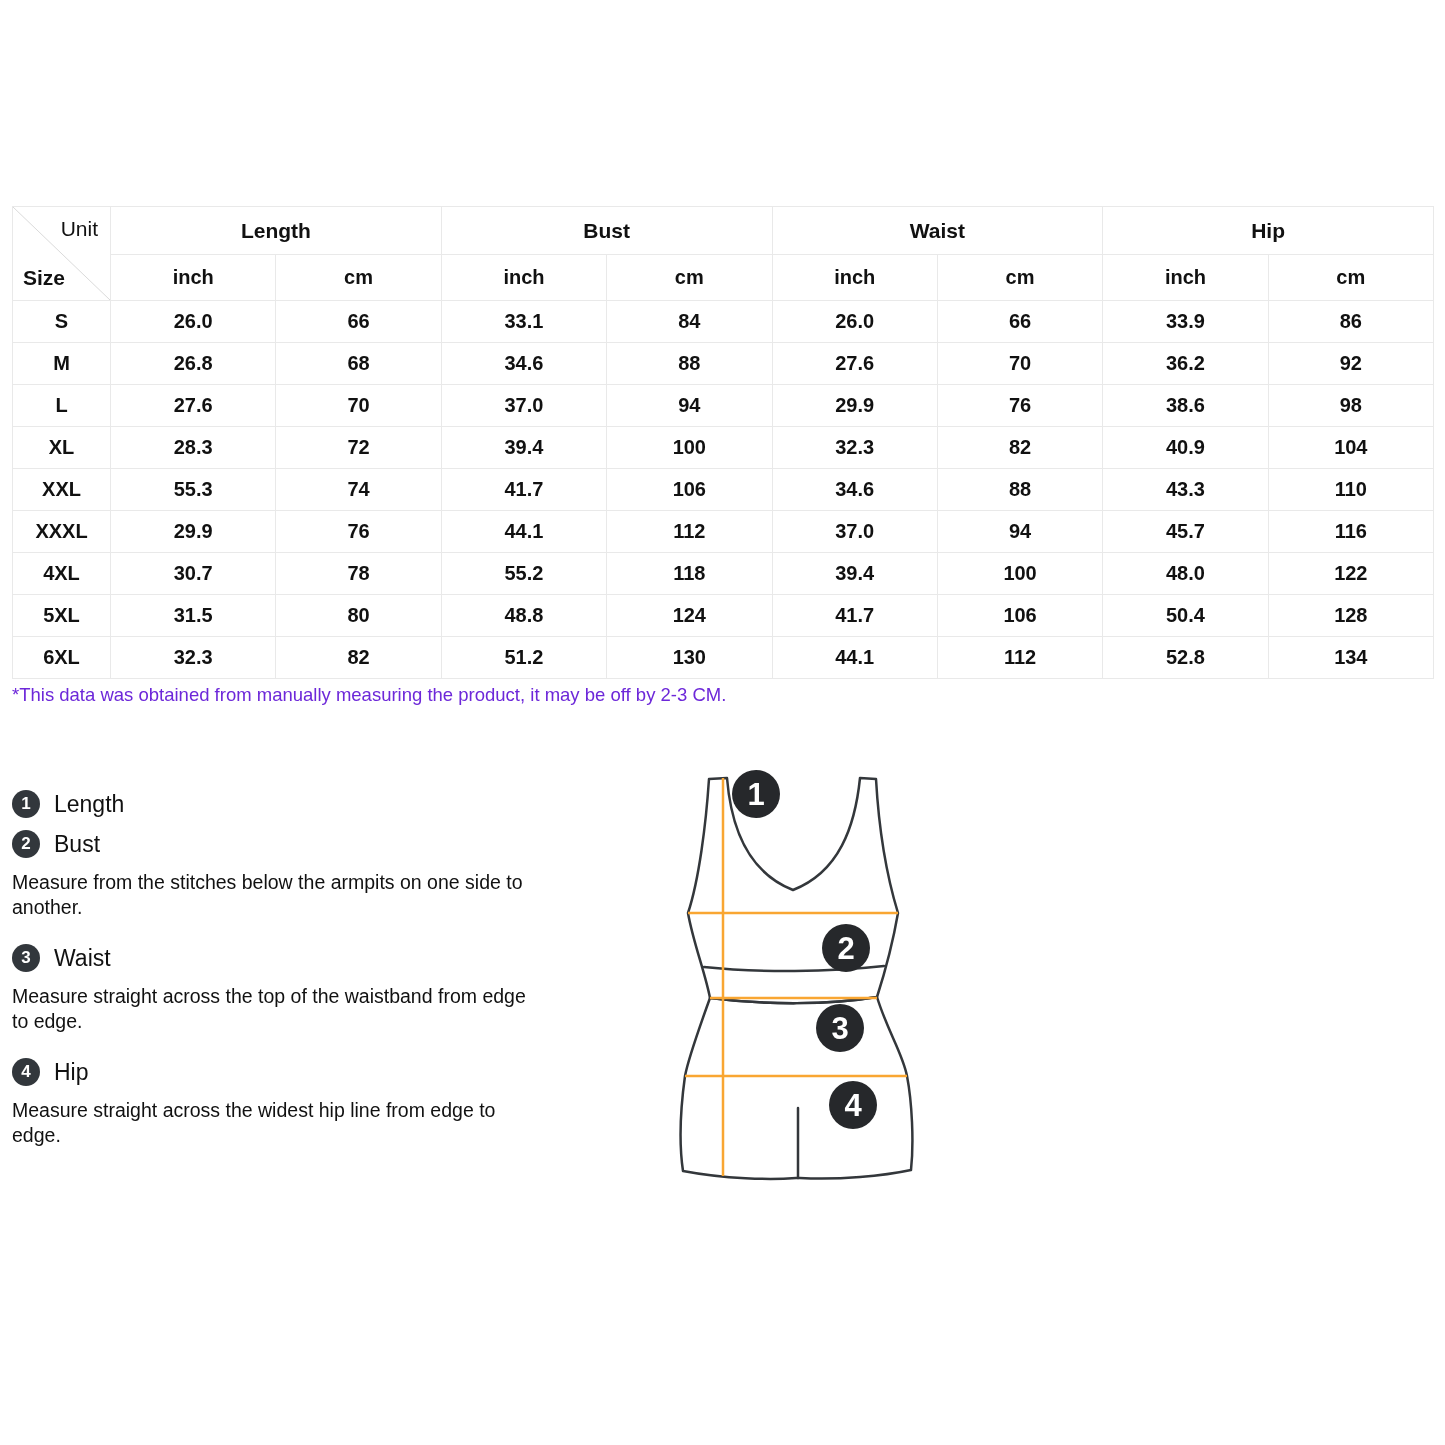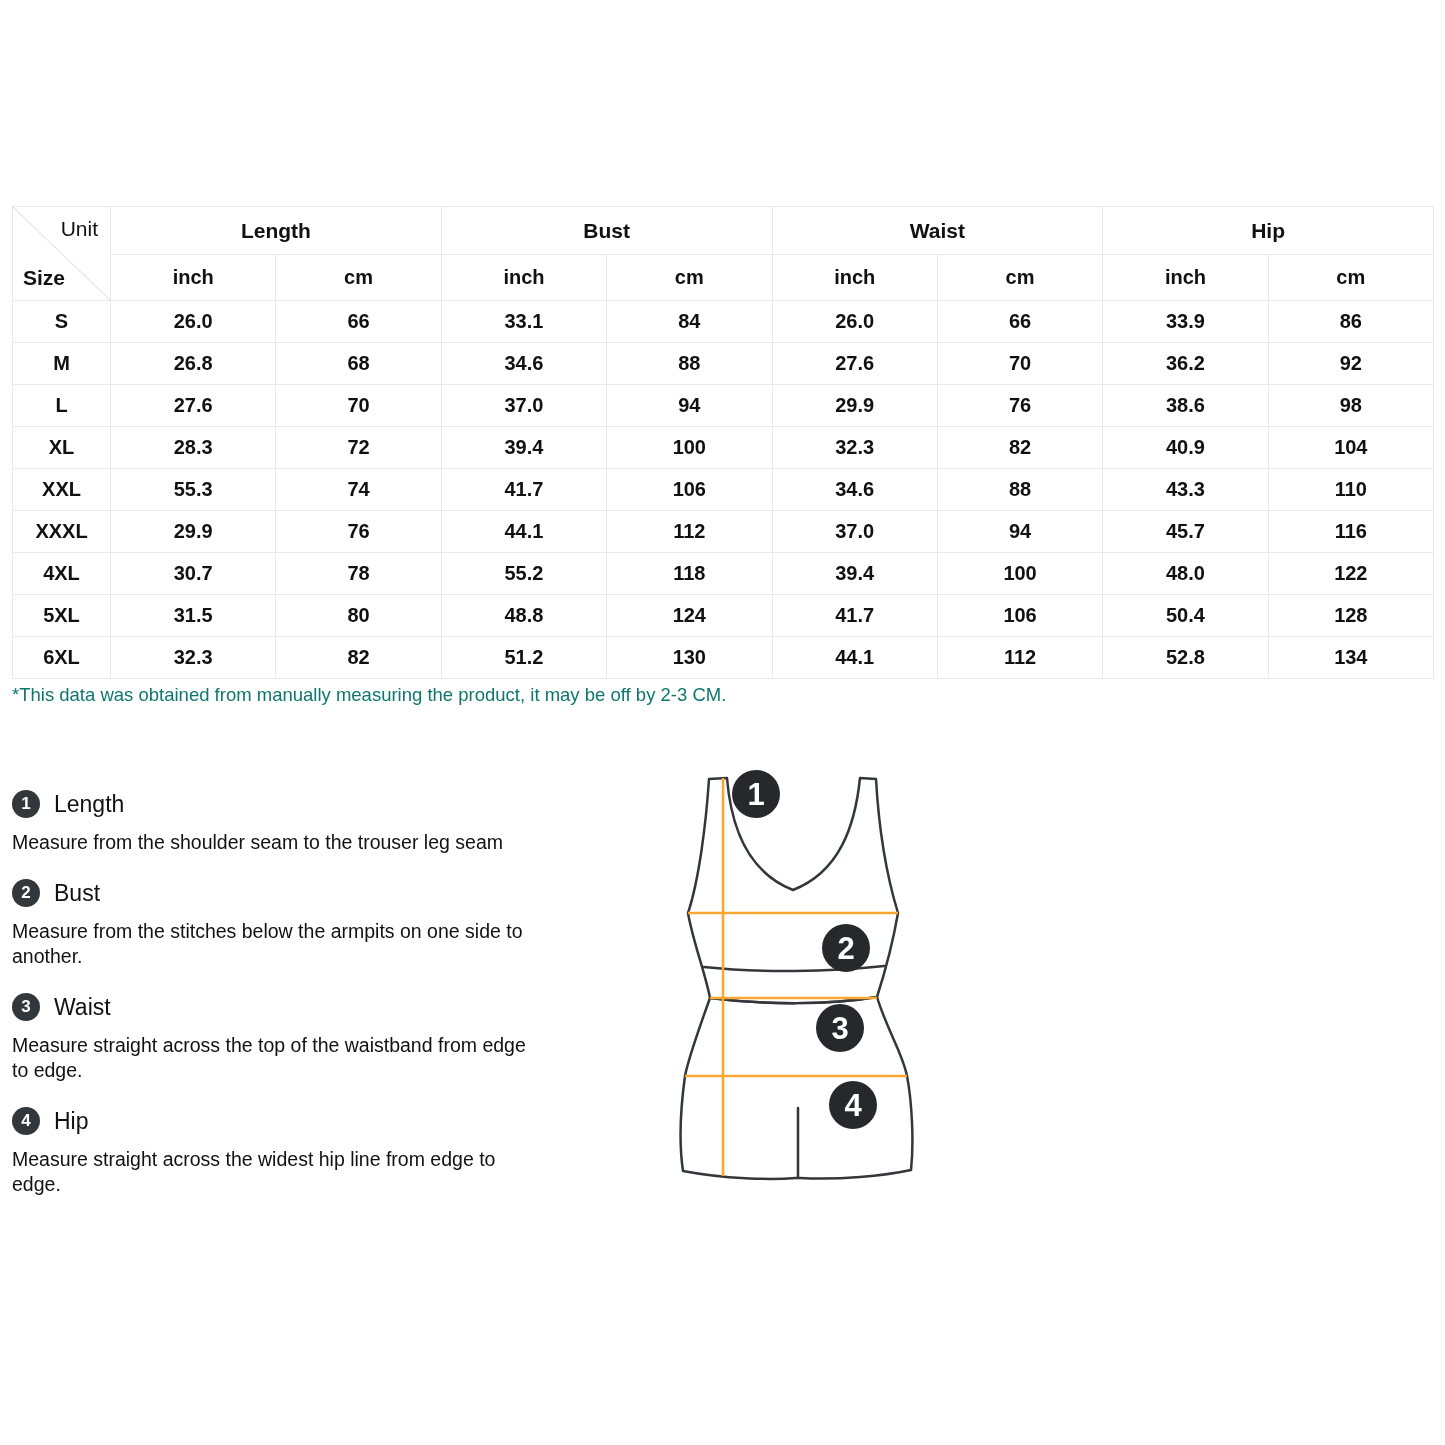--- a/index.html
+++ b/index.html
@@ -18,21 +18,21 @@
   tr.group-row th{height:47px;font-size:21px;font-weight:700;}
   tr.unit-row th{height:45px;font-size:20px;font-weight:700;}
   table.size-table tbody td{height:41px;font-size:20px;font-weight:700;}
 
   td.corner{position:relative;padding:0;}
   .corner-diag{position:absolute;left:0;top:0;width:100%;height:100%;display:block;}
   .corner-unit{position:absolute;top:10px;right:12px;font-size:21px;font-weight:400;}
   .corner-size{position:absolute;bottom:10px;left:10px;font-size:21px;font-weight:700;}
 
   .footnote{
-    position:absolute;left:12px;top:684px;font-size:18.5px;color:#0f766e;
+    position:absolute;left:12px;top:684px;font-size:18.5px;color:#6d28d9;
     white-space:nowrap;
   }
 
   
   .howto-title{position:absolute;left:12px;top:731px;font-size:28px;font-weight:400;color:#111111;}
   .steps{position:absolute;left:12px;top:790px;width:522px;}
   .step-head{display:flex;align-items:center;gap:14px;height:28px;margin-bottom:12px;}
   .badge{
     width:28px;height:28px;border-radius:50%;background:#32373c;color:#ffffff;
     display:flex;align-items:center;justify-content:center;
@@ -194,21 +194,20 @@
   </table>
 
   <div class="footnote">*This data was obtained from manually measuring the product, it may be off by 2-3 CM.</div>
 
   <div class="steps">
       <div class="step">
         <div class="step-head">
           <span class="badge">1</span>
           <span class="step-label">Length</span>
         </div>
-        <p class="step-desc">Measure from the shoulder seam to the trouser leg seam</p>
       </div>
       <div class="step">
         <div class="step-head">
           <span class="badge">2</span>
           <span class="step-label">Bust</span>
         </div>
         <p class="step-desc">Measure from the stitches below the armpits on one side to another.</p>
       </div>
       <div class="step">
         <div class="step-head">

